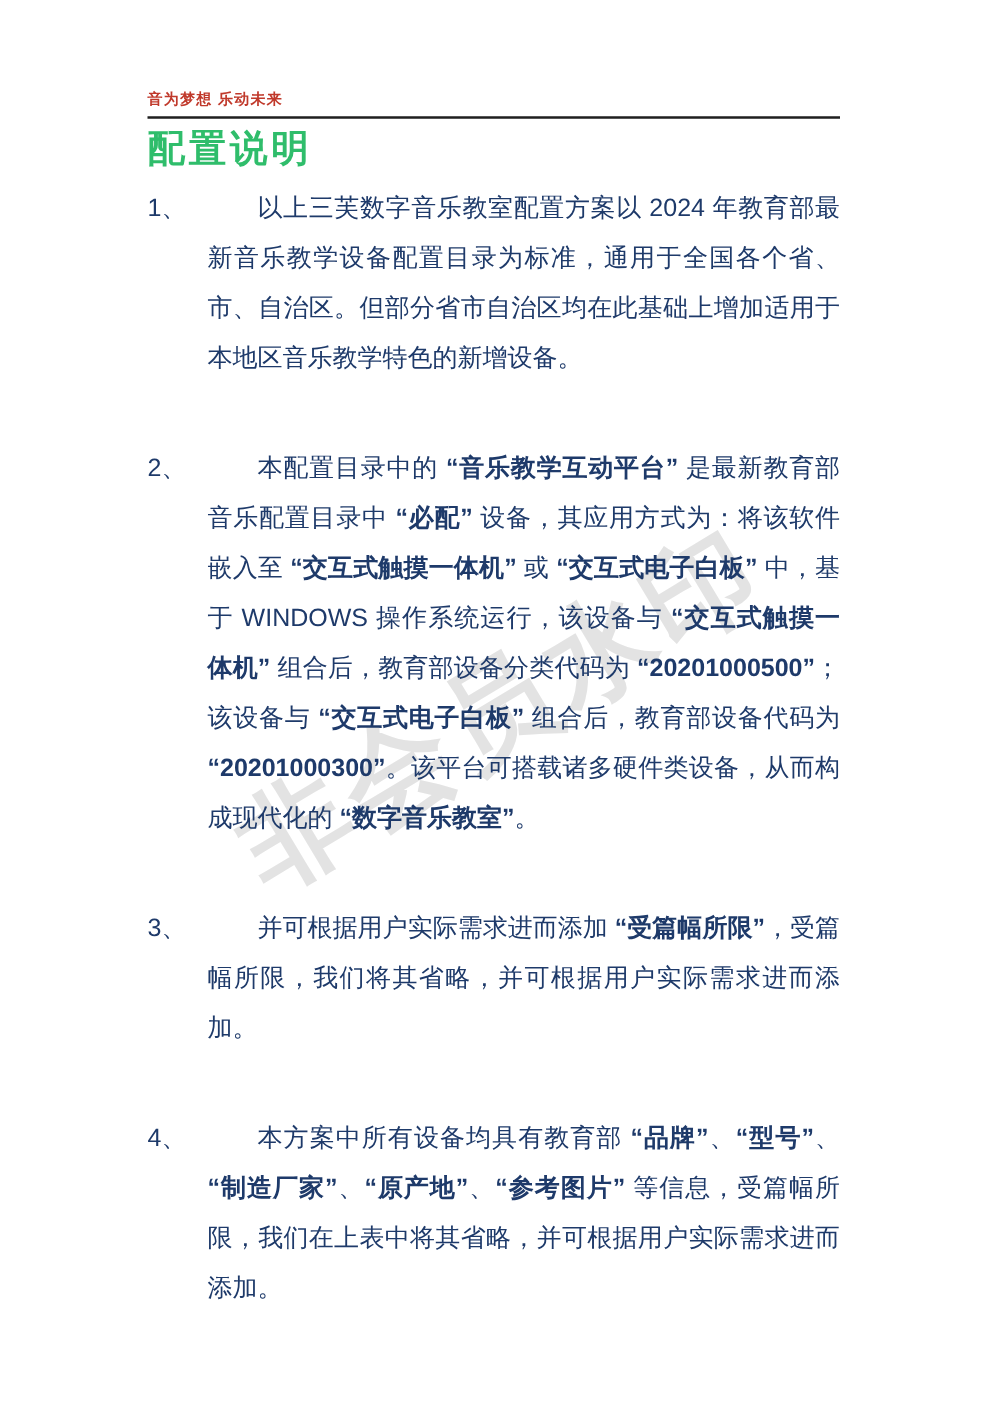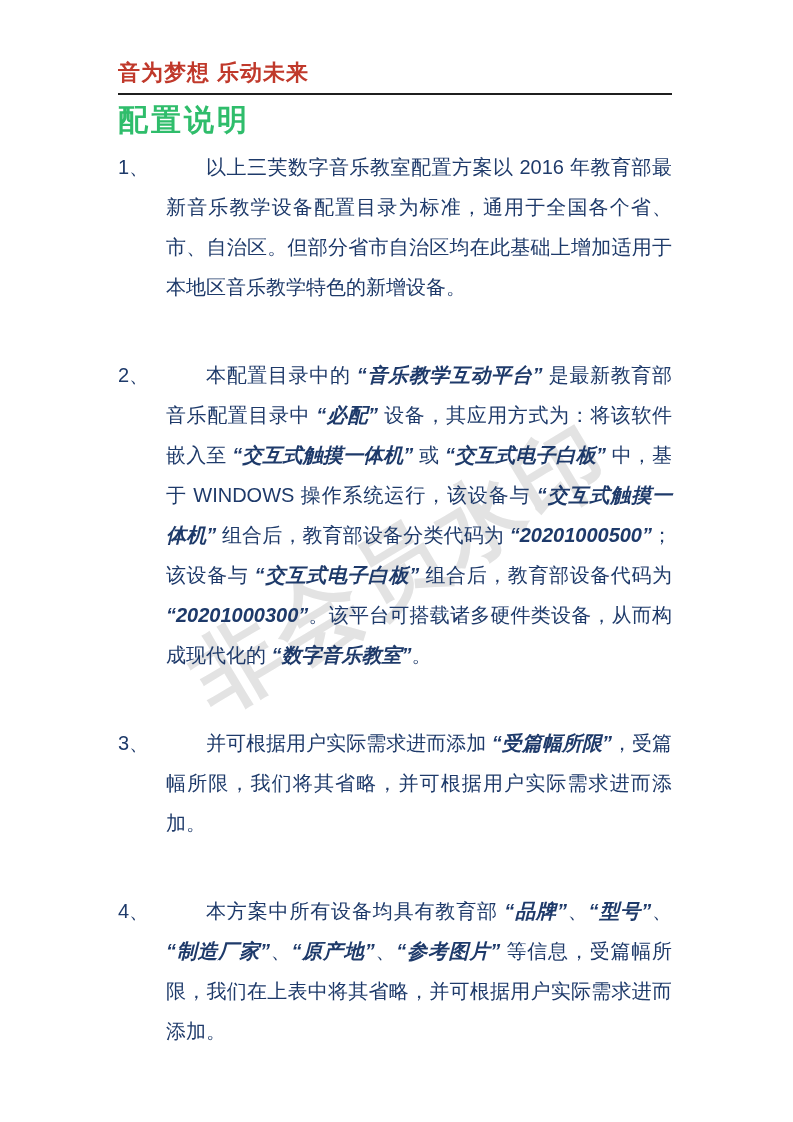--- a/index.html
+++ b/index.html
@@ -40,21 +40,21 @@
     padding:0 121px 0 118px;
   }
   header{
     position:relative;
     height:95px;
     border-bottom:2px solid var(--divider-dark,#1f1f1f);
   }
   .slogan{
     position:absolute;
     left:0;bottom:5px;
-    font-size:22px;
+    font-size:12px;
     font-weight:bold;
     letter-spacing:1px;
     color:var(--slogan-red,#c0392b);
   }
   .logo{
     position:absolute;
     right:-18px;top:32px;
     display:flex;
     align-items:flex-end;
   }
@@ -90,41 +90,41 @@
   ol.notes li:last-child{margin-bottom:0;}
   .num{
     flex:0 0 48px;
     width:48px;
   }
   .para{
     flex:1;
     text-align:justify;
     text-indent:40px;
   }
-  .para .b{font-weight:bold;font-style:italic;}
+  .para .b{font-weight:bold;}
 </style>
 </head>
 <body>
 
 <div class="page">
 
   <div class="watermark">非会员水印</div>
 
   <div class="content">
 
     <header>
       <div class="slogan">音为梦想 乐动未来</div>
     </header>
 
     <h1>配置说明</h1>
 
     <ol class="notes">
       <li>
         <span class="num">1、</span>
-        <p class="para"><span>以上三芙数字音乐教室配置方案以 2016 年教育部最新音乐教学设备配置目录为标准，通用于全国各个省、市、自治区。但部分省市自治区均在此基础上增加适用于本地区音乐教学特色的新增设备。</span></p>
+        <p class="para"><span>以上三芙数字音乐教室配置方案以 2024 年教育部最新音乐教学设备配置目录为标准，通用于全国各个省、市、自治区。但部分省市自治区均在此基础上增加适用于本地区音乐教学特色的新增设备。</span></p>
       </li>
       <li>
         <span class="num">2、</span>
         <p class="para"><span>本配置目录中的 </span><span class="b">“音乐教学互动平台”</span><span> 是最新教育部音乐配置目录中 </span><span class="b">“必配”</span><span> 设备，其应用方式为：将该软件嵌入至 </span><span class="b">“交互式触摸一体机”</span><span> 或 </span><span class="b">“交互式电子白板”</span><span> 中，基于 WINDOWS 操作系统运行，该设备与 </span><span class="b">“交互式触摸一体机”</span><span> 组合后，教育部设备分类代码为 </span><span class="b">“20201000500”</span><span>；该设备与 </span><span class="b">“交互式电子白板”</span><span> 组合后，教育部设备代码为 </span><span class="b">“20201000300”</span><span>。该平台可搭载诸多硬件类设备，从而构成现代化的 </span><span class="b">“数字音乐教室”</span><span>。</span></p>
       </li>
       <li>
         <span class="num">3、</span>
         <p class="para"><span>并可根据用户实际需求进而添加 </span><span class="b">“受篇幅所限”</span><span>，受篇幅所限，我们将其省略，并可根据用户实际需求进而添加。</span></p>
       </li>
       <li>

